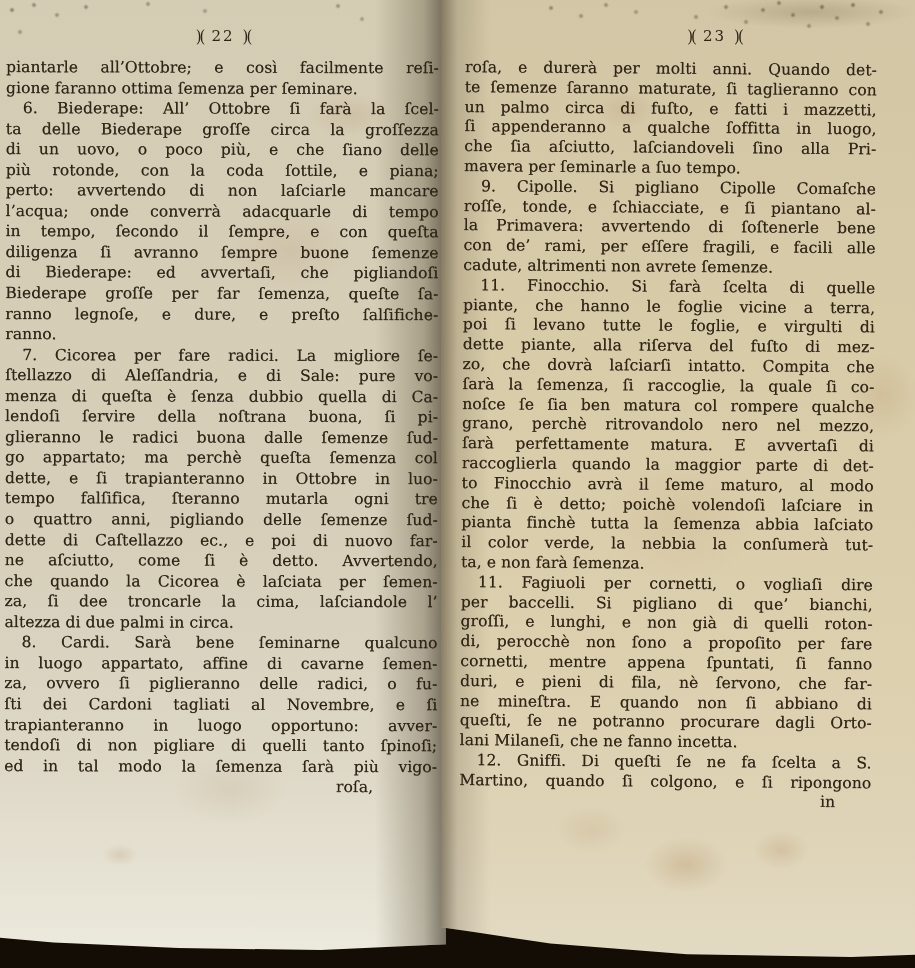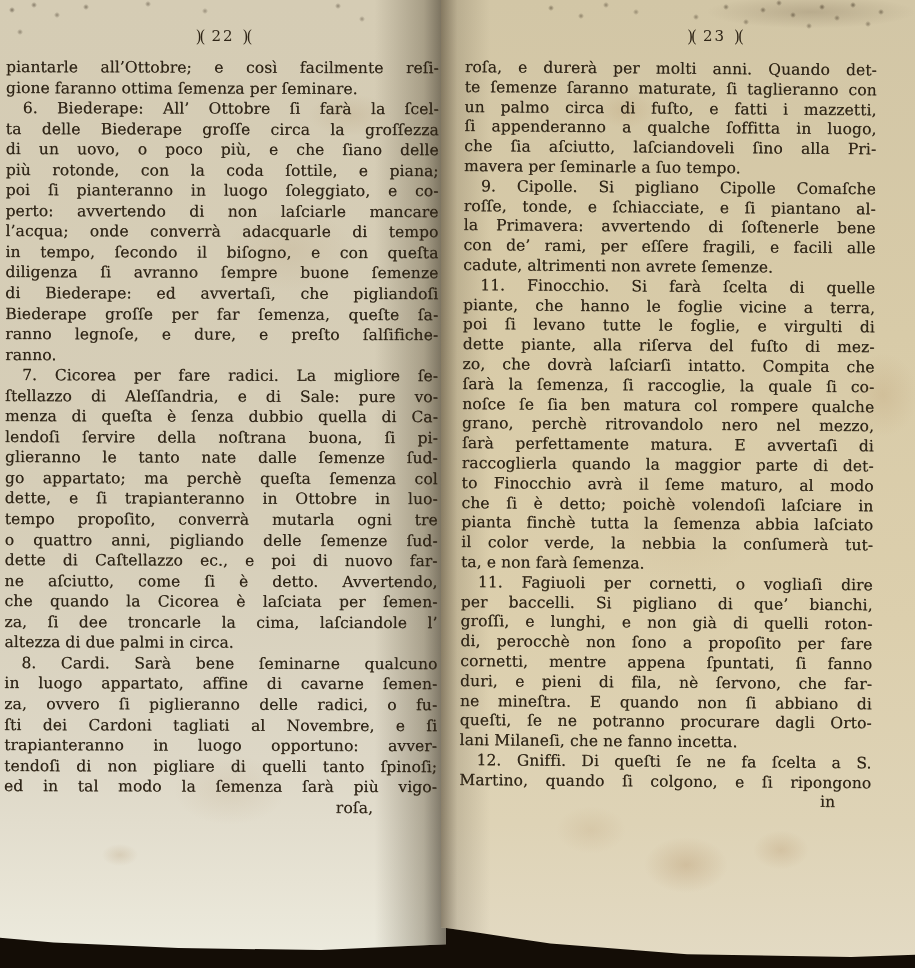--- a/index.html
+++ b/index.html
@@ -105,37 +105,36 @@
     <div class="page-header">
       <span class="orn">)(</span><span class="pgnum">22</span><span class="orn">)(</span>
     </div>
     <div class="text-col">
         <div class="line">piantarle all’Ottobre; e così facilmente reſi-</div>
         <div class="line end">gione faranno ottima ſemenza per ſeminare.</div>
         <div class="line indent">6. Biederape: All’ Ottobre ſi farà la ſcel-</div>
         <div class="line">ta delle Biederape groſſe circa la groſſezza</div>
         <div class="line">di un uovo, o poco più, e che ſiano delle</div>
         <div class="line">più rotonde, con la coda ſottile, e piana;</div>
-        <div class="line">poi ſi pianteranno in luogo ſoleggiato, e co-</div>
         <div class="line">perto: avvertendo di non laſciarle mancare</div>
         <div class="line">l’acqua; onde converrà adacquarle di tempo</div>
-        <div class="line">in tempo, ſecondo il biſogno, e con queſta</div>
+        <div class="line">in tempo, ſecondo il ſempre, e con queſta</div>
         <div class="line">diligenza ſi avranno ſempre buone ſemenze</div>
         <div class="line">di Biederape: ed avvertaſi, che pigliandoſi</div>
         <div class="line">Biederape groſſe per far ſemenza, queſte ſa-</div>
         <div class="line">ranno legnoſe, e dure, e preſto ſalſifiche-</div>
         <div class="line end">ranno.</div>
         <div class="line indent">7. Cicorea per fare radici. La migliore ſe-</div>
         <div class="line">ſtellazzo di Aleſſandria, e di Sale: pure vo-</div>
         <div class="line">menza di queſta è ſenza dubbio quella di Ca-</div>
         <div class="line">lendoſi ſervire della noſtrana buona, ſi pi-</div>
-        <div class="line">glieranno le tanto nate dalle ſemenze ſud-</div>
+        <div class="line">glieranno le radici buona dalle ſemenze ſud-</div>
         <div class="line">go appartato; ma perchè queſta ſemenza col</div>
         <div class="line">dette, e ſi trapianteranno in Ottobre in luo-</div>
-        <div class="line">tempo propoſito, converrà mutarla ogni tre</div>
+        <div class="line">tempo falſifica, ſteranno mutarla ogni tre</div>
         <div class="line">o quattro anni, pigliando delle ſemenze ſud-</div>
         <div class="line">dette di Caſtellazzo ec., e poi di nuovo far-</div>
         <div class="line">ne aſciutto, come ſi è detto. Avvertendo,</div>
         <div class="line">che quando la Cicorea è laſciata per ſemen-</div>
         <div class="line">za, ſi dee troncarle la cima, laſciandole l’</div>
         <div class="line end">altezza di due palmi in circa.</div>
         <div class="line indent">8. Cardi. Sarà bene ſeminarne qualcuno</div>
         <div class="line">in luogo appartato, affine di cavarne ſemen-</div>
         <div class="line">za, ovvero ſi piglieranno delle radici, o fu-</div>
         <div class="line">ſti dei Cardoni tagliati al Novembre, e ſi</div>

